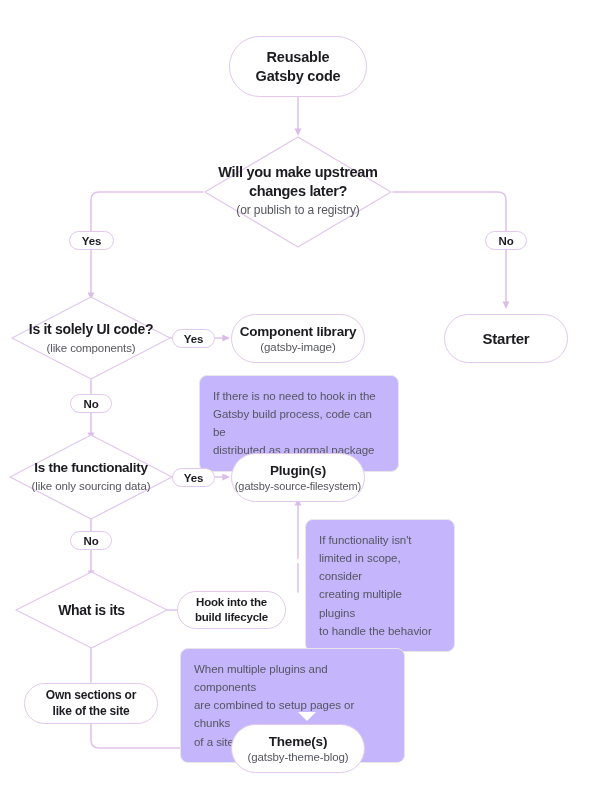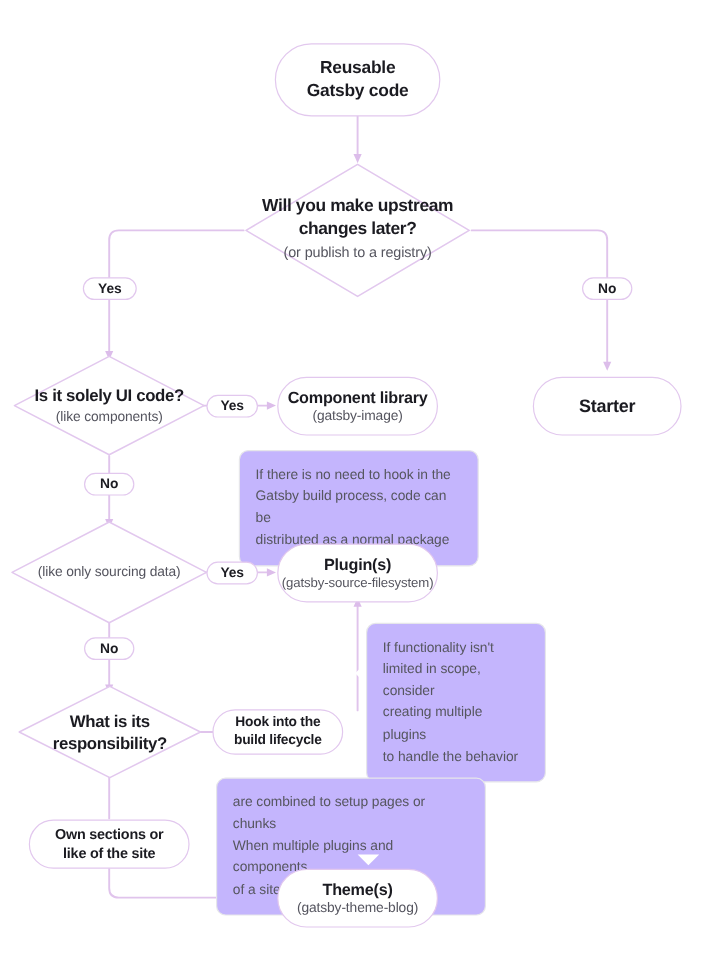--- a/index.html
+++ b/index.html
@@ -258,20 +258,21 @@
     <div>Gatsby build process, code can be</div>
     <div>distributed as a normal package</div>
   </div>
   <div class="note-tail tail-up" style="left:289px; top:366px;"></div>
 
   <div class="diamond" style="left:8px; top:433px; width:166px; height:88px;">
     <svg class="dshape" viewBox="0 0 166 88">
       <path d="M83,2 L164,44 L83,86 L2,44 Z" fill="#ffffff" stroke="#e2c8ee" stroke-width="1.3" stroke-linejoin="round"></path>
     </svg>
     <div class="dtext" style="margin-top:-1px;">
+      <div class="title" style="font-size:13.5px; white-space:nowrap;">Is the functionality</div>
       <div class="sub" style="font-size:11.5px; margin-top:2px;">(like only sourcing data)</div>
     </div>
   </div>
 
   <div class="label-pill" style="left:172px; top:468px; width:43px; height:19px;">
     <span>Yes</span>
   </div>
 
   <div class="label-pill" style="left:70px; top:531px; width:42px; height:19px;">
     <span>No</span>
@@ -289,32 +290,31 @@
     <div>to handle the behavior</div>
   </div>
   <div class="note-tail tail-left" style="left:296px; top:552px;"></div>
 
   <div class="diamond" style="left:14px; top:570px; width:155px; height:80px;">
     <svg class="dshape" viewBox="0 0 155 80">
       <path d="M77.5,2 L153,40 L77.5,78 L2,40 Z" fill="#ffffff" stroke="#e2c8ee" stroke-width="1.3" stroke-linejoin="round"></path>
     </svg>
     <div class="dtext">
       <div class="title" style="font-size:14px;">What is its</div>
-      <div class="title" style="font-size:14px;">responsibility?</div>
     </div>
   </div>
 
   <div class="node pill" style="left:177px; top:591px; width:109px; height:38px;">
     <div class="title" style="font-size:11.5px;">Hook into the</div>
     <div class="title" style="font-size:11.5px;">build lifecycle</div>
   </div>
 
   <div class="note" style="left:180px; top:648px; width:225px; font-size:11.5px;">
+    <div>When multiple plugins and components</div>
     <div>are combined to setup pages or chunks</div>
-    <div>When multiple plugins and components</div>
     <div>of a site, themes make sense.</div>
   </div>
   <div class="note-tail tail-down" style="left:298px; top:712px;"></div>
 
   <div class="node pill" style="left:24px; top:683px; width:134px; height:41px;">
     <div class="title" style="font-size:12px;">Own  sections or</div>
     <div class="title" style="font-size:12px;">like of the site</div>
   </div>
 
   <div class="node pill" style="left:231px; top:724px; width:134px; height:49px;">

